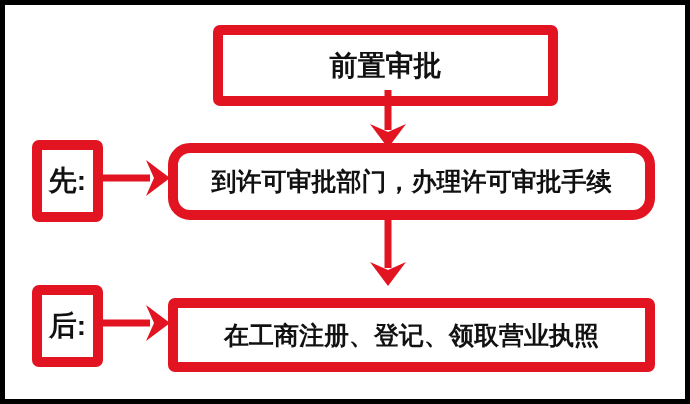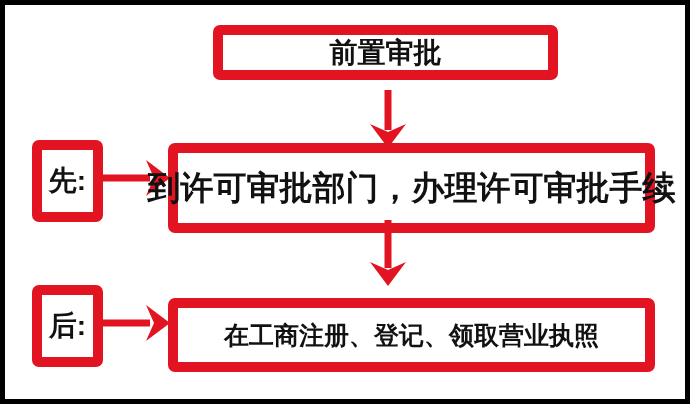--- a/index.html
+++ b/index.html
@@ -23,22 +23,22 @@
     background: var(--bg, #ffffff);
     border: 10px solid var(--red, #e21422);
     border-radius: 7px;
     display: flex;
     align-items: center;
     justify-content: center;
     color: var(--text, #111111);
     font-weight: bold;
     white-space: nowrap;
   }
-  .node-title   { left: 208px; top: 20px;  width: 345px; height: 55px; font-size: 28px; }
-  .node-step1   { left: 163px; top: 138px; width: 487px; height: 90px; font-size: 33px; }
+  .node-title   { left: 208px; top: 20px;  width: 345px; height: 81px; font-size: 28px; }
+  .node-step1   { left: 163px; top: 138px; width: 487px; height: 77px; font-size: 25px; border-radius: 22px; }
   .node-step2   { left: 163px; top: 283px; width: 487px; height: 74px; font-size: 25px; margin-top: 10px; }
   .node-order1  { left: 27px;  top: 135px; width: 71px;  height: 82px; font-size: 28px; }
   .node-order2  { left: 27px;  top: 280px; width: 71px;  height: 82px; font-size: 28px; }
   .arrow {
     position: absolute;
     color: var(--red, #e21422);
   }
   .arrow-down1  { left: 363px; top: 85px;  }
   .arrow-down2  { left: 363px; top: 215px; }
   .arrow-right1 { left: 97px;  top: 153px; }

